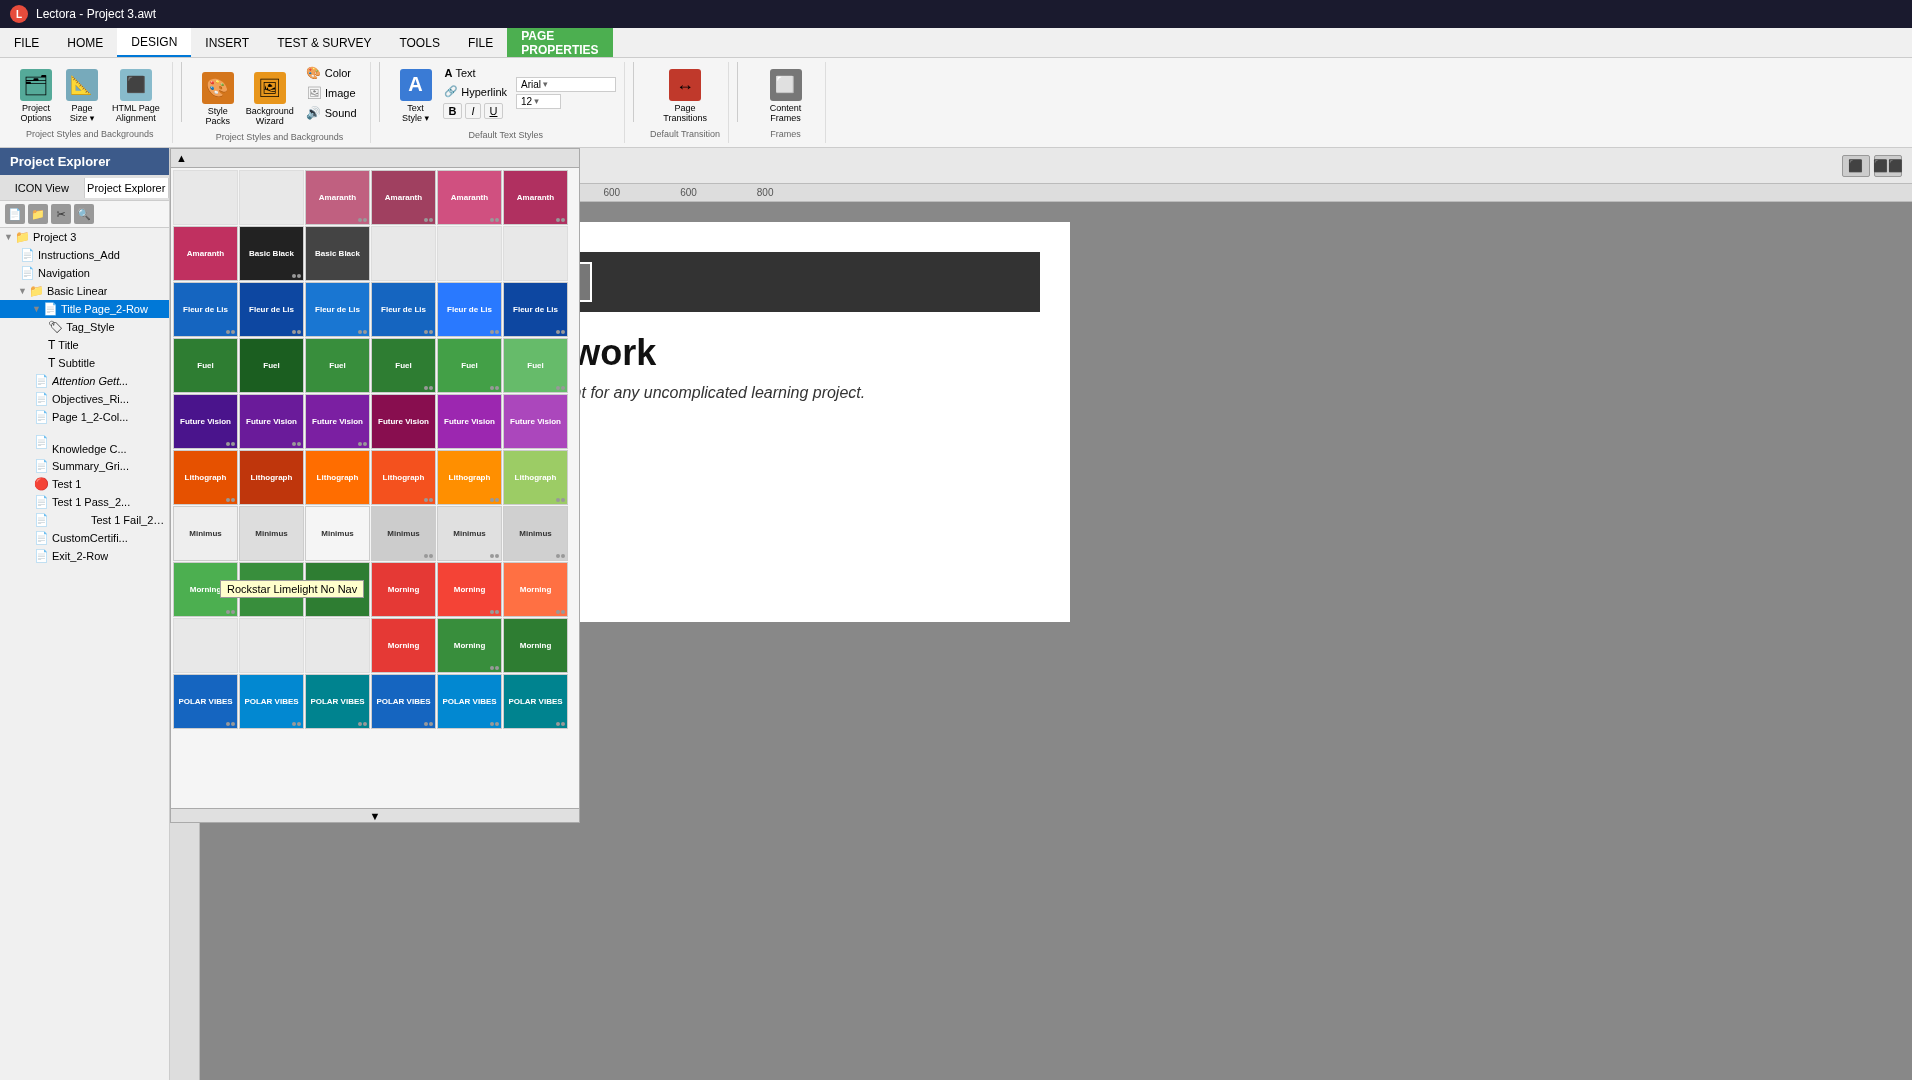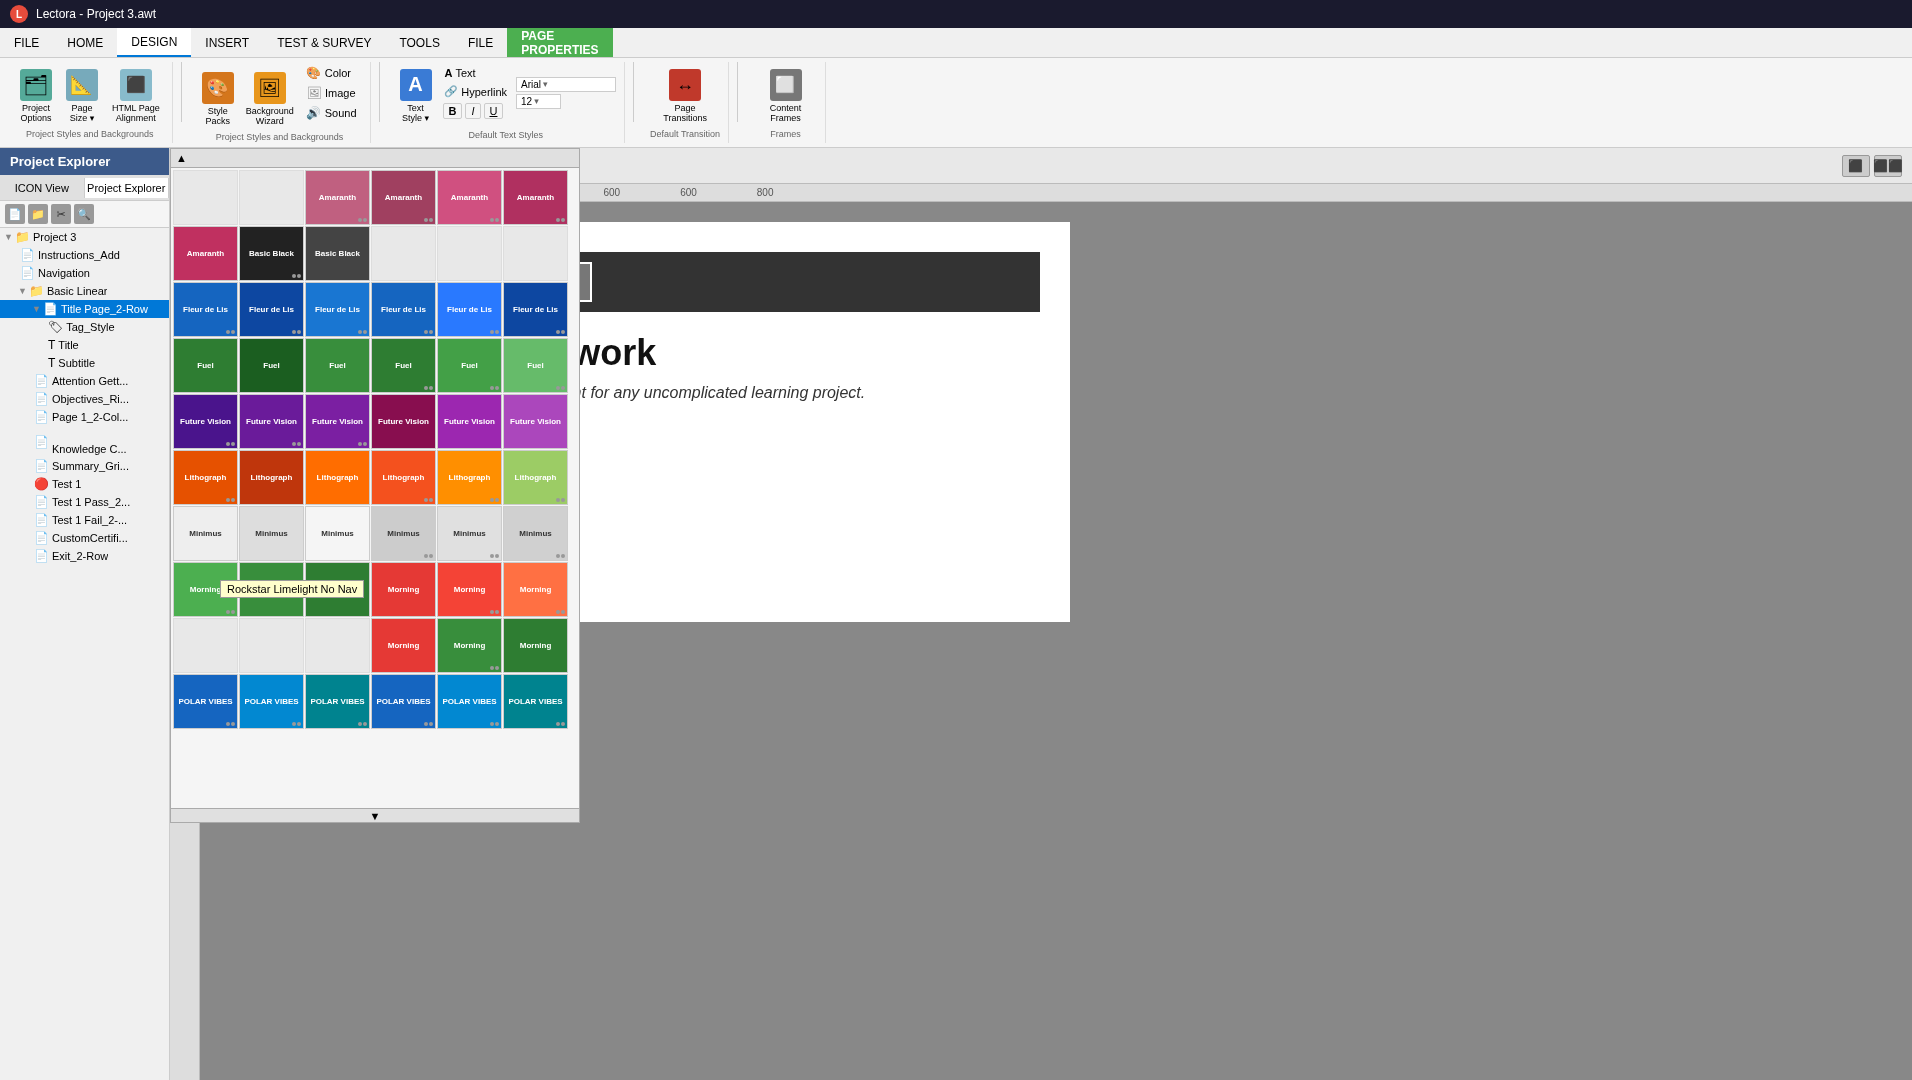--- a/index.html
+++ b/index.html
@@ -490,21 +490,21 @@
           <span style="overflow:hidden; text-overflow:ellipsis;">Title</span>
         </div>
         <div class="tree-item" style="padding-left: 46px;">
           <span style="margin-right:2px; font-size:9px; color:#888;"></span>
           <span class="tree-icon">T</span>
           <span style="overflow:hidden; text-overflow:ellipsis;">Subtitle</span>
         </div>
         <div class="tree-item" style="padding-left: 32px;">
           <span style="margin-right:2px; font-size:9px; color:#888;"></span>
           <span class="tree-icon">📄</span>
-          <span style="overflow:hidden; text-overflow:ellipsis;">Attention Gett...</span>
+          <span style="overflow:hidden; text-overflow:ellipsis;font-style:italic;">Attention Gett...</span>
         </div>
         <div class="tree-item" style="padding-left: 32px;">
           <span style="margin-right:2px; font-size:9px; color:#888;"></span>
           <span class="tree-icon">📄</span>
           <span style="overflow:hidden; text-overflow:ellipsis;">Objectives_Ri...</span>
         </div>
         <div class="tree-item" style="padding-left: 32px;">
           <span style="margin-right:2px; font-size:9px; color:#888;"></span>
           <span class="tree-icon">📄</span>
           <span style="overflow:hidden; text-overflow:ellipsis;">Page 1_2-Col...</span>
@@ -525,21 +525,21 @@
           <span style="overflow:hidden; text-overflow:ellipsis;">Test 1</span>
         </div>
         <div class="tree-item" style="padding-left: 32px;">
           <span style="margin-right:2px; font-size:9px; color:#888;"></span>
           <span class="tree-icon">📄</span>
           <span style="overflow:hidden; text-overflow:ellipsis;">Test 1 Pass_2...</span>
         </div>
         <div class="tree-item" style="padding-left: 32px;">
           <span style="margin-right:2px; font-size:9px; color:#888;"></span>
           <span class="tree-icon">📄</span>
-          <span style="overflow:hidden; text-overflow:ellipsis;">Test 1 Fail_2-...</span>
+          <span style="overflow:hidden; text-overflow:ellipsis;margin-left:39px;">Test 1 Fail_2-...</span>
         </div>
         <div class="tree-item" style="padding-left: 32px;">
           <span style="margin-right:2px; font-size:9px; color:#888;"></span>
           <span class="tree-icon">📄</span>
           <span style="overflow:hidden; text-overflow:ellipsis;">CustomCertifi...</span>
         </div>
         <div class="tree-item" style="padding-left: 32px;">
           <span style="margin-right:2px; font-size:9px; color:#888;"></span>
           <span class="tree-icon">📄</span>
           <span style="overflow:hidden; text-overflow:ellipsis;">Exit_2-Row</span>

